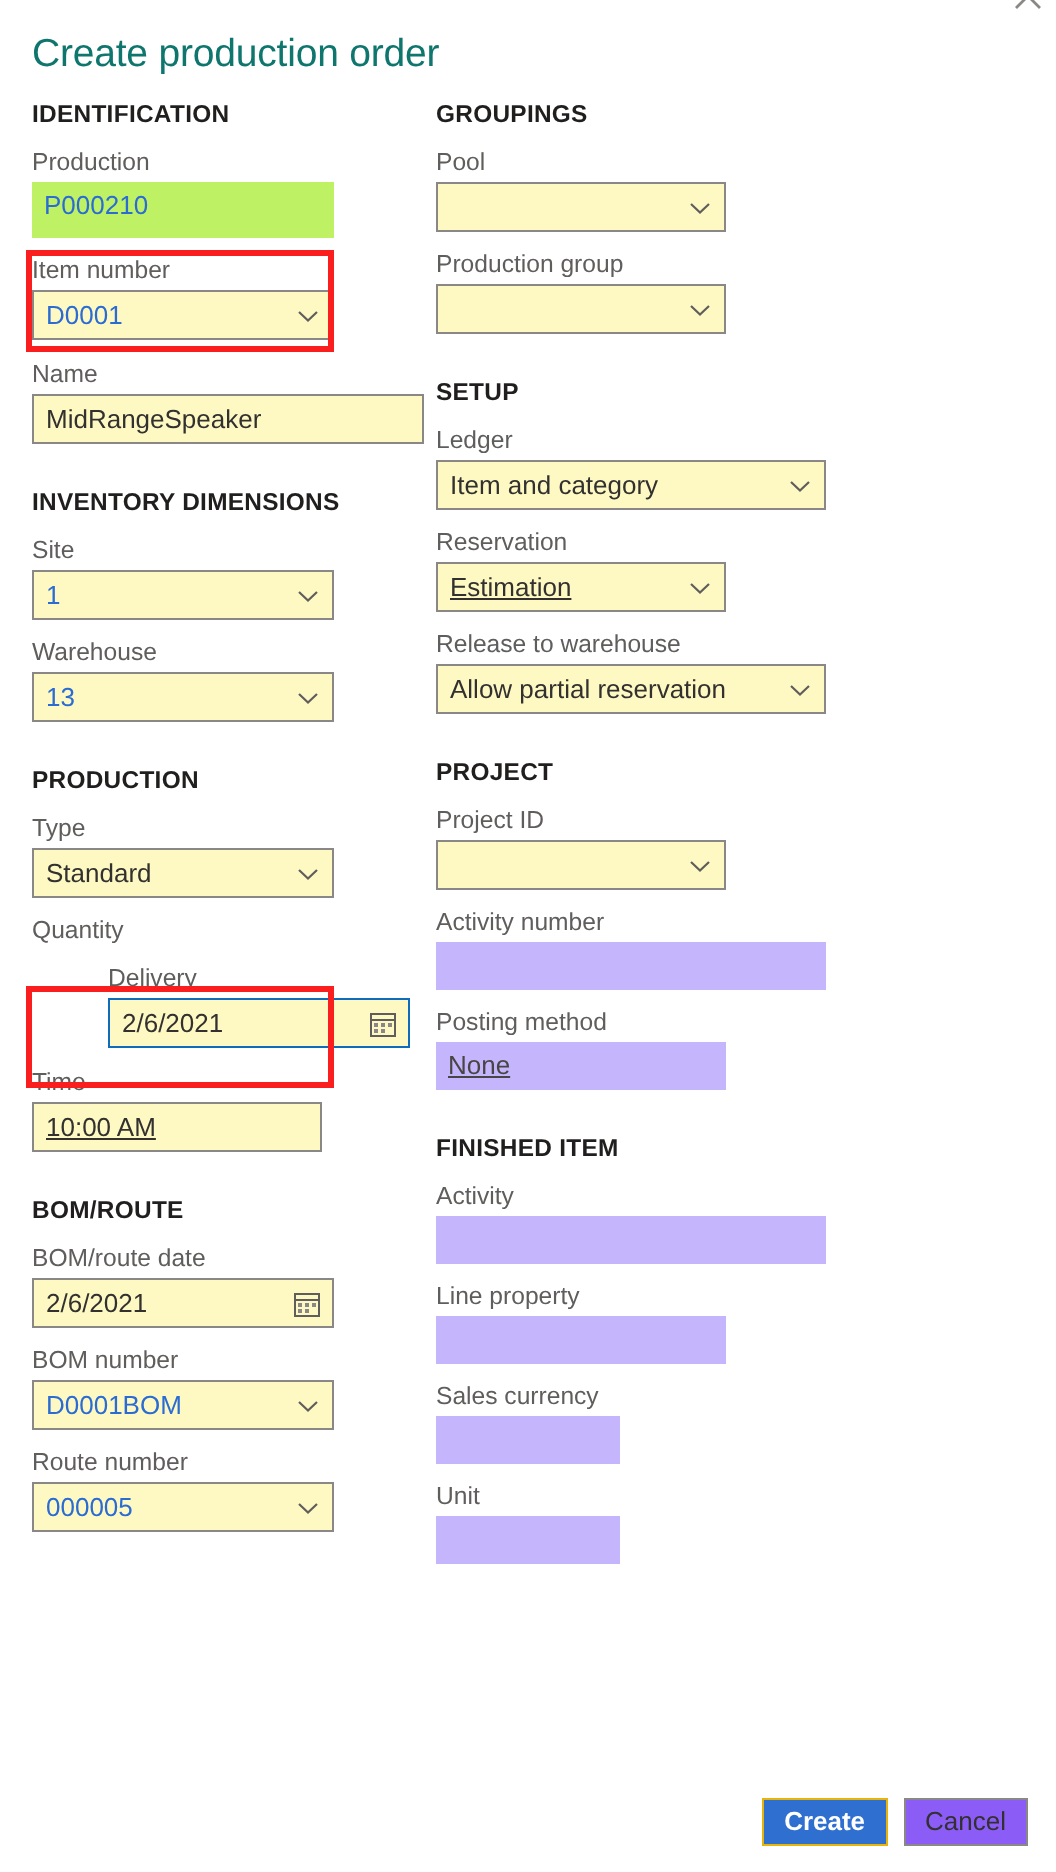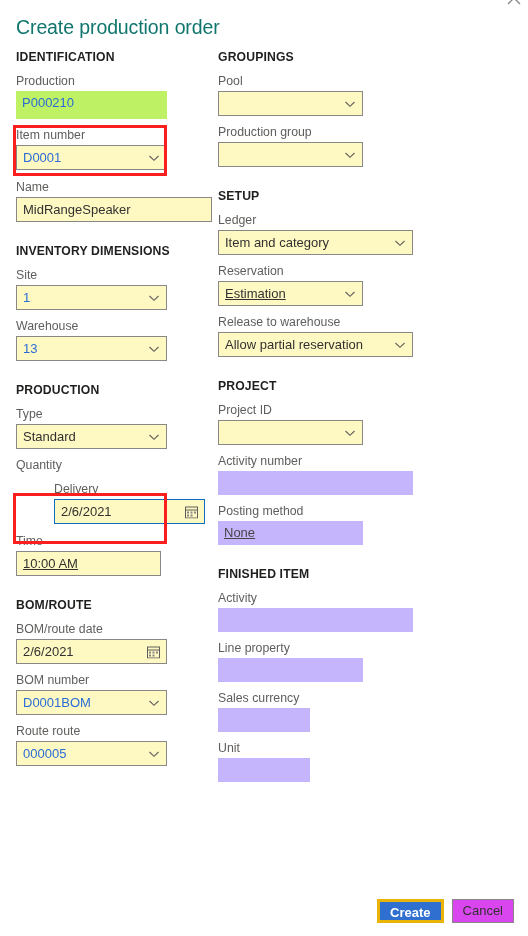--- a/index.html
+++ b/index.html
@@ -158,26 +158,26 @@
     min-width: 60px;
     font-size: 13px;
     font-family: "Liberation Sans", sans-serif;
     padding: 0 10px;
     cursor: pointer;
     line-height: 22px;
     text-align: center;
   }
   .btn-primary {
     background: #2f6fd0;
-    border: 3px solid #eab308;
+    border: 1px solid #eab308;
     color: #ffffff;
     font-weight: bold;
   }
   .btn-default {
-    background: #d946ef;
+    background: #8b5cf6;
     border: 1px solid #8a8886;
     color: #323130;
   }
 </style>
 </head>
 <body>
 
 <div class="close-clip">
   <svg viewBox="0 0 20 20" width="20" height="20" aria-hidden="true">
     <path d="M4 4 L16 16 M16 4 L4 16" stroke="#8a8886" stroke-width="1.4" fill="none"></path>
@@ -305,21 +305,21 @@
       <span>D0001BOM</span>
       <span class="chev">
         <svg viewBox="0 0 12 12" width="12" height="12">
             <path d="M1.5 4 L6 8.3 L10.5 4" stroke="#605e5c" stroke-width="1.1" fill="none"></path>
           </svg>
       </span>
     </div>
   </div>
 
   <div class="field">
-    <span class="field-label">Route route</span>
+    <span class="field-label">Route number</span>
     <div class="ctl blue-text w-md">
       <span>000005</span>
       <span class="chev">
         <svg viewBox="0 0 12 12" width="12" height="12">
             <path d="M1.5 4 L6 8.3 L10.5 4" stroke="#605e5c" stroke-width="1.1" fill="none"></path>
           </svg>
       </span>
     </div>
   </div>
 </div>

